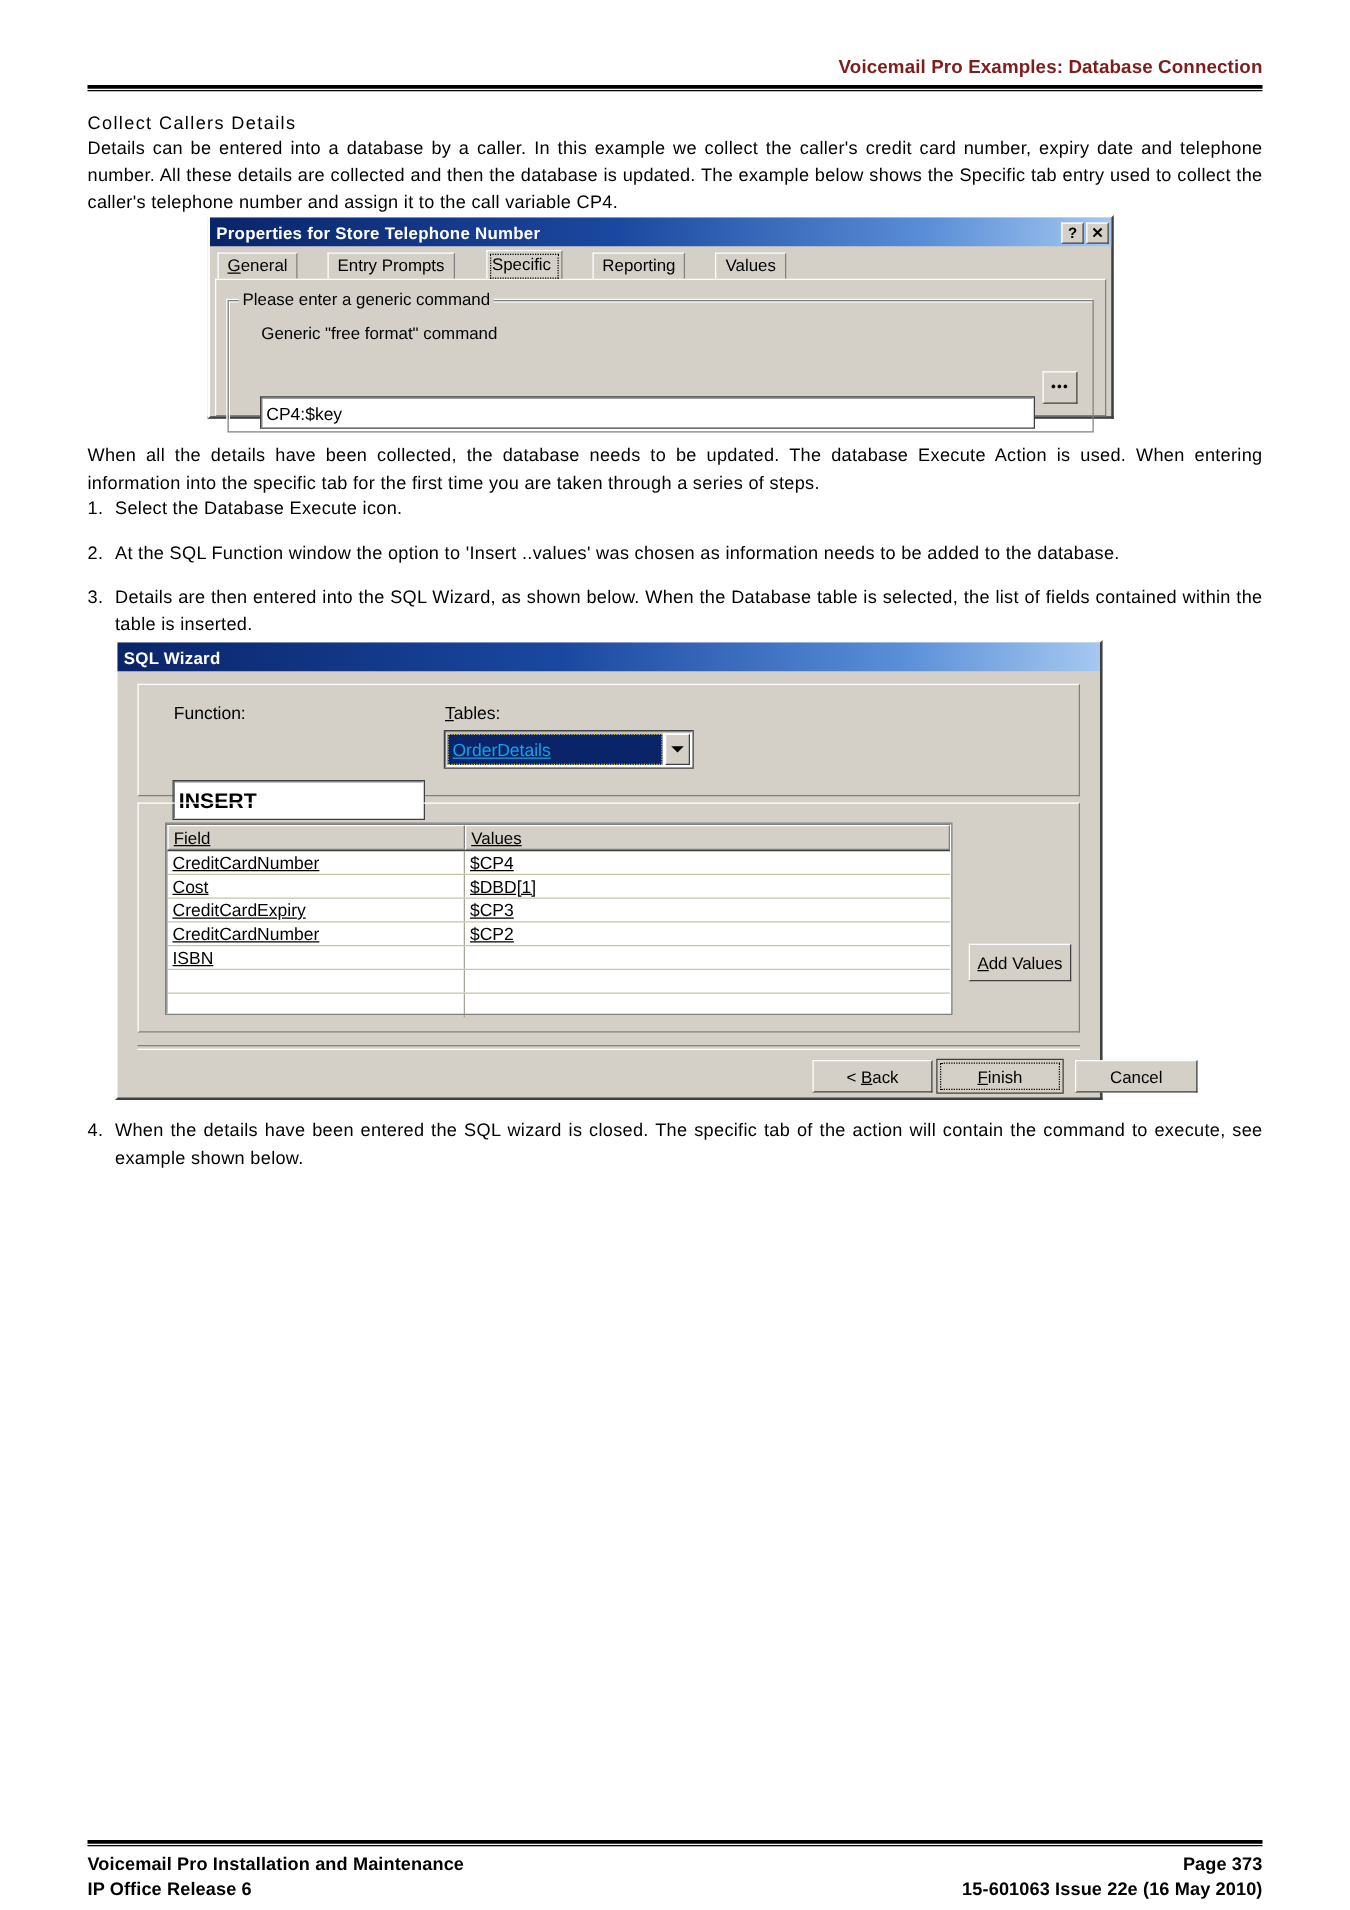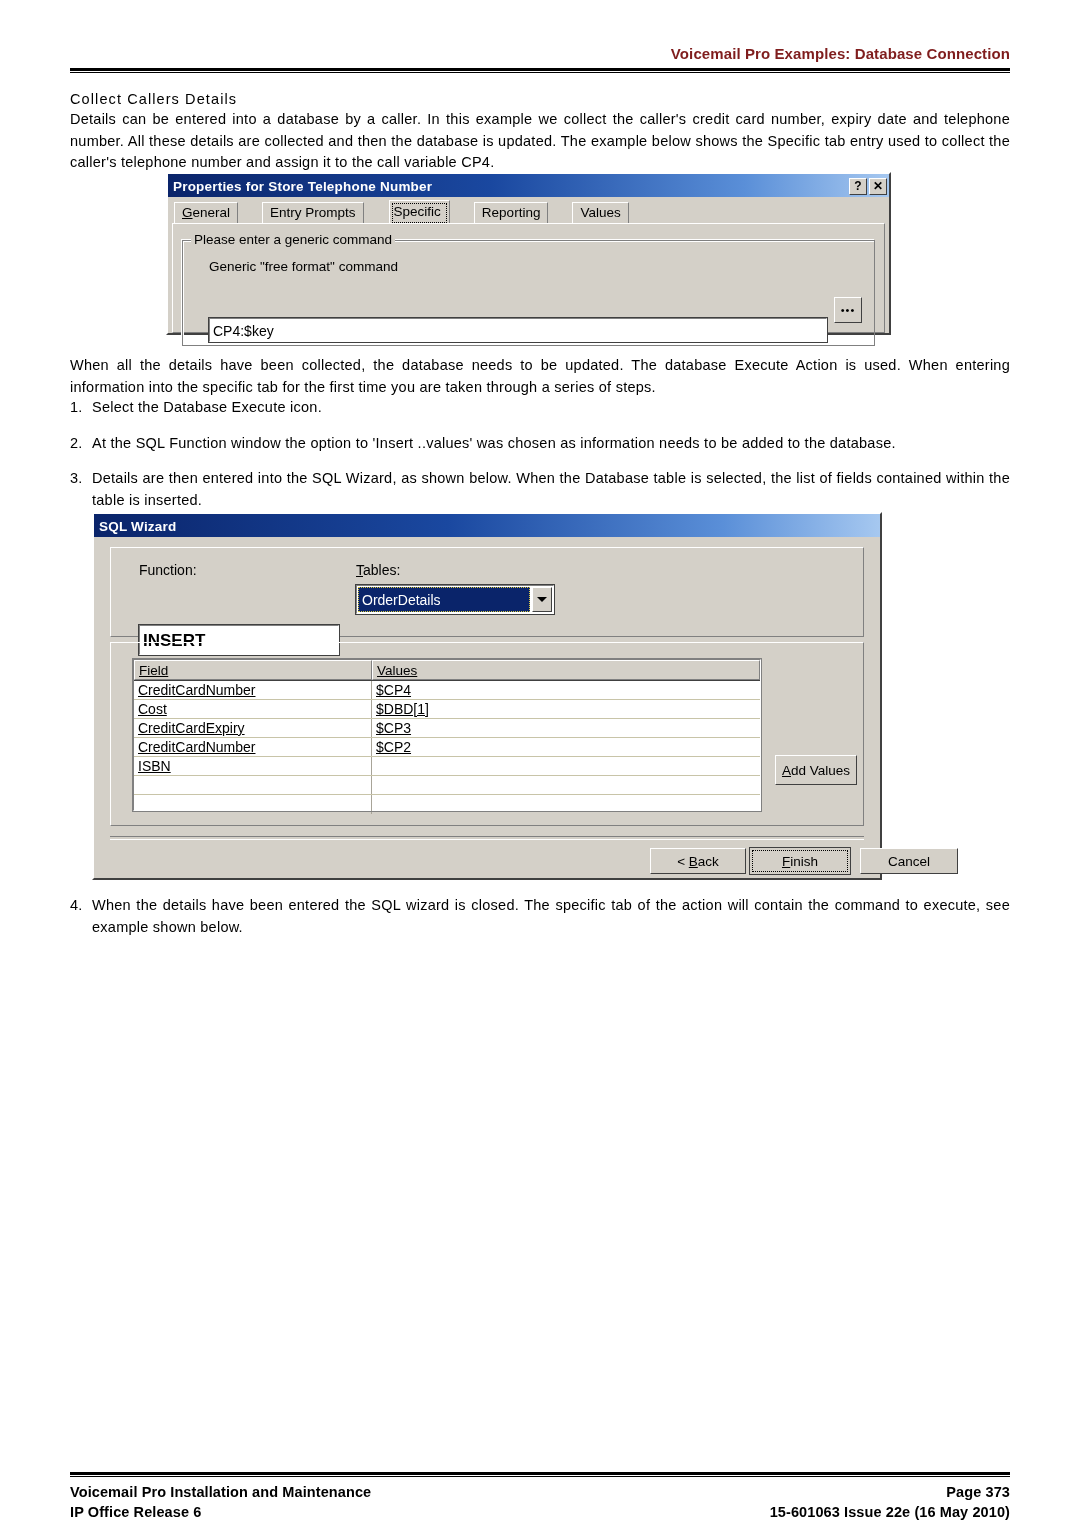--- a/index.html
+++ b/index.html
@@ -235,30 +235,31 @@
     border-left: 1.5px solid #808080;
     border-right: 1.5px solid #ffffff;
     border-bottom: 1.5px solid #ffffff;
     outline: 1px solid #404040;
     background: #ffffff;
     box-sizing: border-box;
   }
   .combo .combo-text {
     flex: 1 1 auto;
     background: #0a246a;
-    color: #ffffff;
+    color: #0ea5e9;
     font-size: 14px;
     padding: 1px 3px;
     border: 1px dotted #d8c840;
     margin: 1px;
     box-sizing: border-box;
     display: flex;
     align-items: center;
     white-space: nowrap;
     overflow: hidden;
+    text-decoration: underline;
   }
   .combo .combo-arrow {
     width: 20px;
     flex: 0 0 20px;
     margin: 1px;
     background: #d4d0c8;
     border-top: 1.5px solid #ffffff;
     border-left: 1.5px solid #ffffff;
     border-right: 1.5px solid #404040;
     border-bottom: 1.5px solid #404040;

